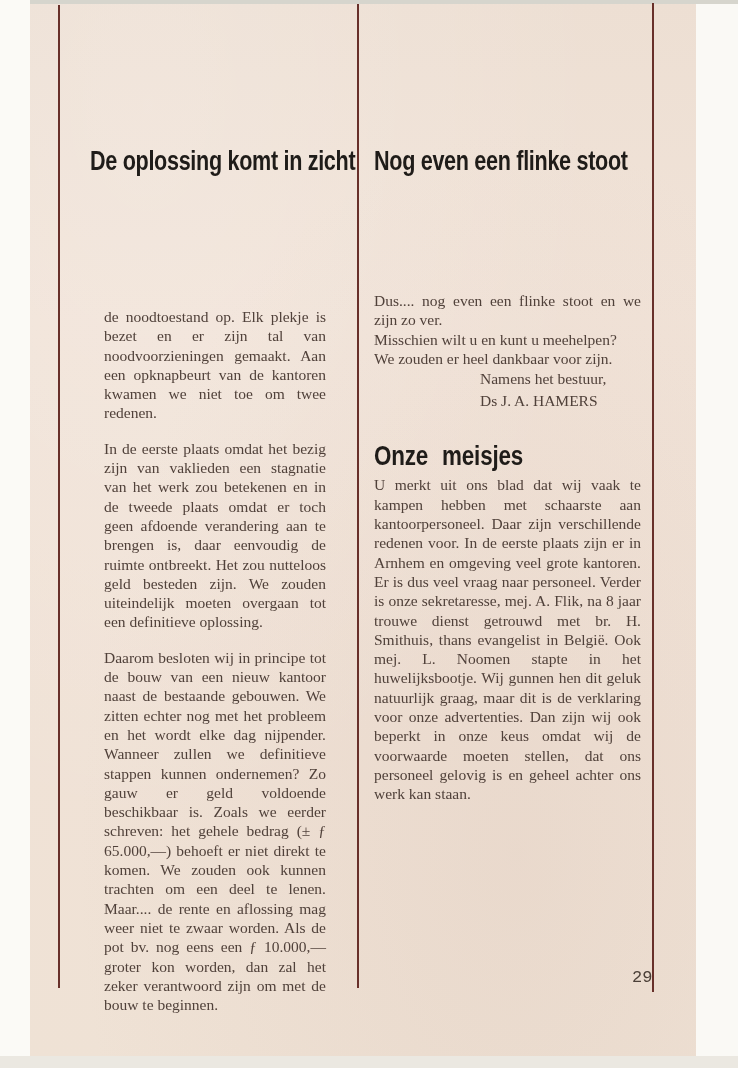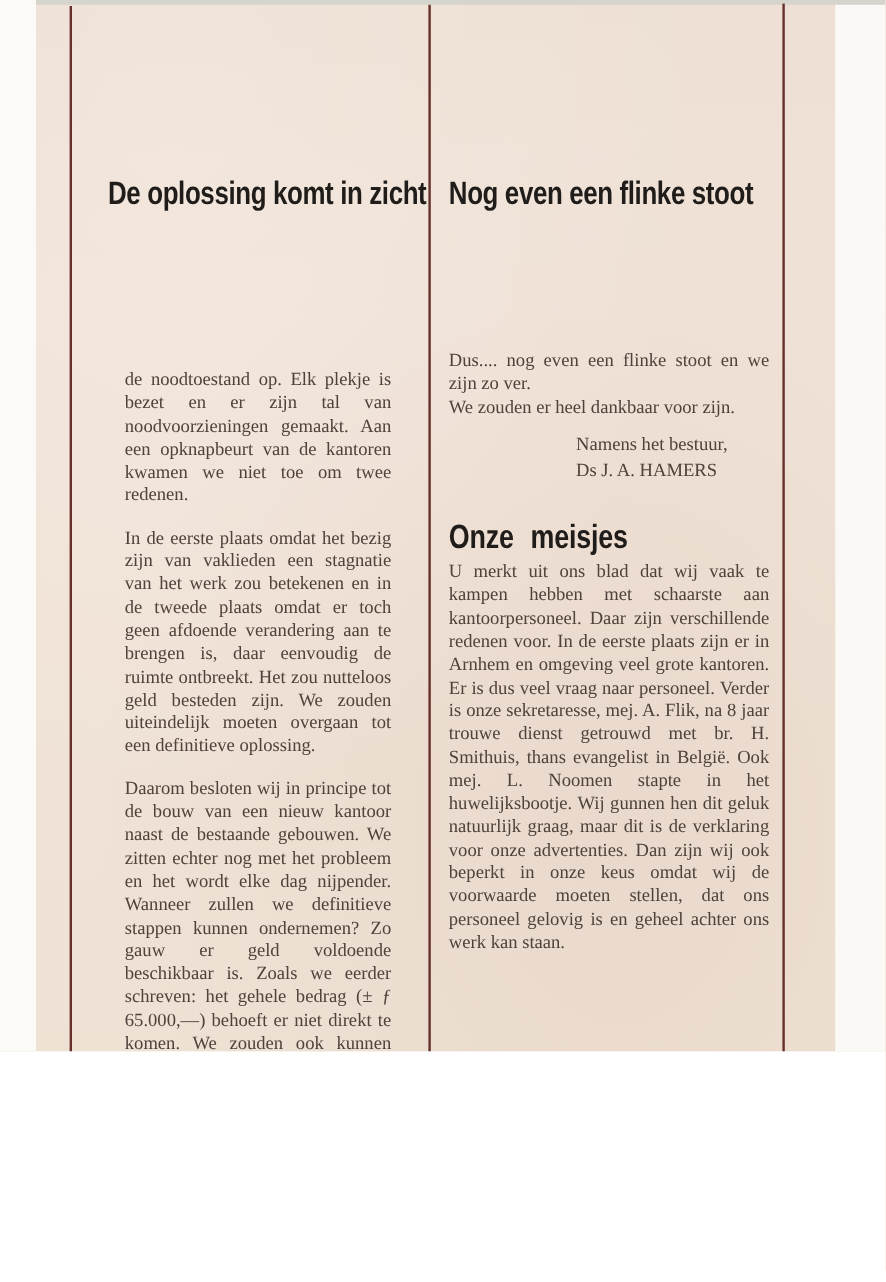--- a/index.html
+++ b/index.html
@@ -1,18 +1,18 @@
 <!DOCTYPE html>
 <html lang="nl"><head>
 <meta charset="utf-8">
 <style>
   html,body{margin:0;padding:0;}
   .page{
     position:relative;
-    width:738px;height:876px;
+    width:738px;height:1068px;
     background:#f0e2d6;
     background-image:
       radial-gradient(ellipse at 20% 10%, rgba(255,255,255,0.18), rgba(255,255,255,0) 55%),
       radial-gradient(ellipse at 70% 80%, rgba(214,190,176,0.25), rgba(214,190,176,0) 60%),
       linear-gradient(180deg,#eddfd3 0%, #f1e3d8 30%, #f0e2d6 70%, #efe2d5 100%);
     overflow:hidden;
     font-family:"Liberation Serif", serif;
   }
   .edge-left{
     position:absolute;left:0;top:0;width:30px;height:1058px;
@@ -59,21 +59,21 @@
     line-height:19.3px;
     text-align:justify;
   }
   .col p{margin:16px;}
   .col-left{left:88px;top:291px;width:254px;}
   .col-left p{margin-bottom:13px;}
   .col-left p:last-child{margin-bottom:0;}
   .col-right{left:374px;top:291px;width:267px;}
   .col-right p{margin:0;}
   .signoff{
-    margin-top:11px;
+    margin-top:0;
     padding-left:106px;
     text-align:left;
     line-height:22px;
   }
   .headline-sub{
     position:static;
     transform:scaleX(0.8);
     transform-origin:0 0;
     margin:34px 0 10px 0;
     font-family:"Liberation Sans", sans-serif;
@@ -108,20 +108,21 @@
   <h2 class="headline headline-right">Nog even een flinke stoot</h2>
 
   <div class="col col-left">
     <p>de noodtoestand op. Elk plekje is bezet en er zijn tal van noodvoorzieningen gemaakt. Aan een opknapbeurt van de kantoren kwamen we niet toe om twee redenen.</p>
     <p>In de eerste plaats omdat het bezig zijn van vaklieden een stagnatie van het werk zou betekenen en in de tweede plaats omdat er toch geen afdoende verandering aan te brengen is, daar eenvoudig de ruimte ontbreekt. Het zou nutteloos geld besteden zijn. We zouden uiteindelijk moeten overgaan tot een definitieve oplossing.</p>
     <p>Daarom besloten wij in principe tot de bouw van een nieuw kantoor naast de bestaande gebouwen. We zitten echter nog met het probleem en het wordt elke dag nijpender. Wanneer zullen we definitieve stappen kunnen ondernemen? Zo gauw er geld voldoende beschikbaar is. Zoals we eerder schreven: het gehele bedrag (± ƒ 65.000,—) behoeft er niet direkt te komen. We zouden ook kunnen trachten om een deel te lenen. Maar.... de rente en aflossing mag weer niet te zwaar worden. Als de pot bv. nog eens een ƒ 10.000,— groter kon worden, dan zal het zeker verantwoord zijn om met de bouw te beginnen.</p>
   </div>
 
   <div class="col col-right">
     <p>Dus.... nog even een flinke stoot en we zijn zo ver.</p>
+    <p>Misschien wilt u en kunt u meehelpen?</p>
     <p>We zouden er heel dankbaar voor zijn.</p>
 
     <div class="signoff">
       <div>Namens het bestuur,</div>
       <div>Ds J. A. HAMERS</div>
     </div>
 
     <h2 class="headline-sub">Onze meisjes</h2>
 
     <p>U merkt uit ons blad dat wij vaak te kampen hebben met schaarste aan kantoorpersoneel. Daar zijn verschillende redenen voor. In de eerste plaats zijn er in Arnhem en omgeving veel grote kantoren. Er is dus veel vraag naar personeel. Verder is onze sekretaresse, mej. A. Flik, na 8 jaar trouwe dienst getrouwd met br. H. Smithuis, thans evangelist in België. Ook mej. L. Noomen stapte in het huwelijksbootje. Wij gunnen hen dit geluk natuurlijk graag, maar dit is de verklaring voor onze advertenties. Dan zijn wij ook beperkt in onze keus omdat wij de voorwaarde moeten stellen, dat ons personeel gelovig is en geheel achter ons werk kan staan.</p>

